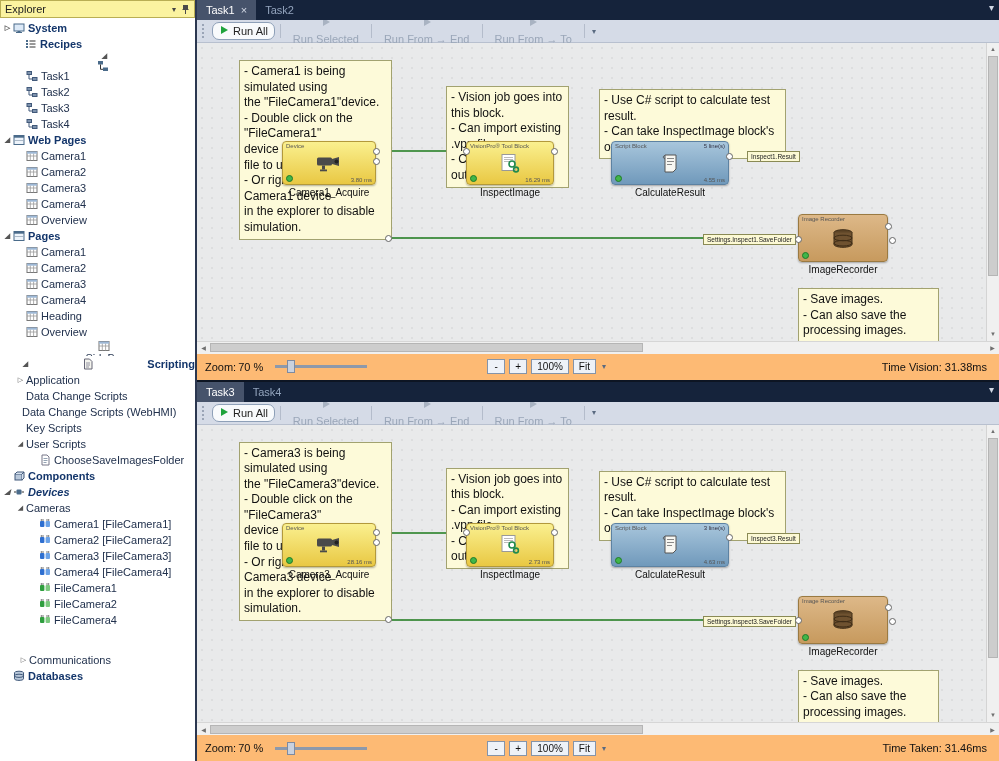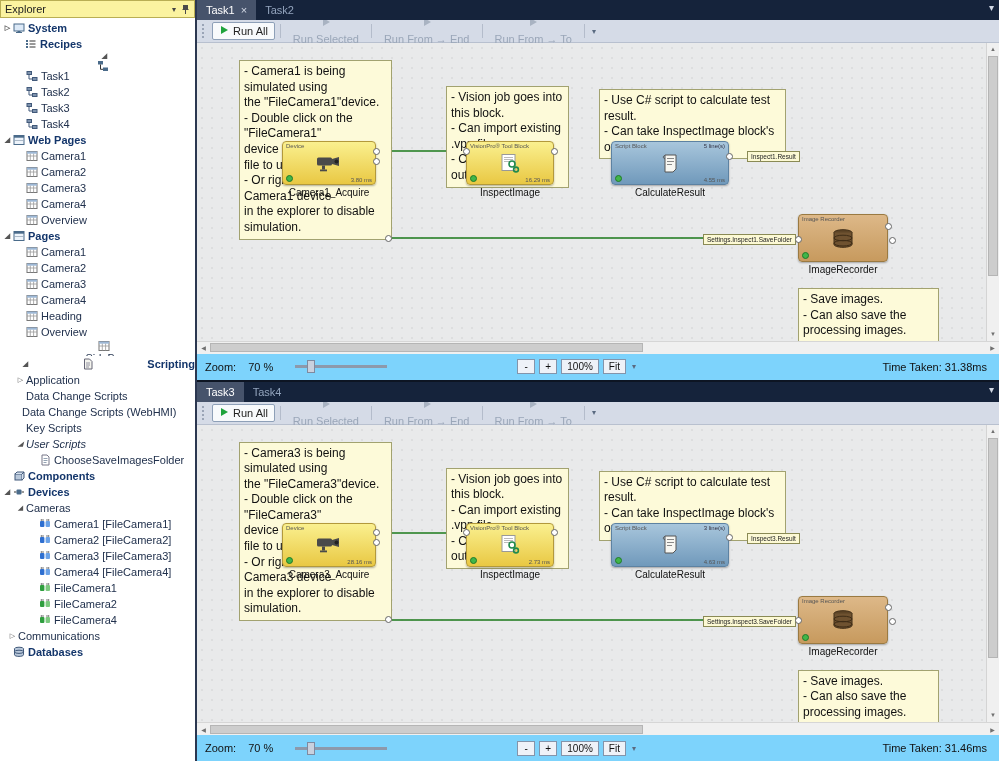--- a/index.html
+++ b/index.html
@@ -25,41 +25,41 @@
 
   .tabbar { height:20px; background:#15233b; display:flex; align-items:stretch; position:relative; flex:none; }
   .tab { padding:0 9px; display:flex; align-items:center; gap:6px; font-size:11px; color:#93a4bd; cursor:default; }
   .tab.active { background:#46536b; color:#fff; }
   .tab-close { font-size:11px; color:#d4dae6; }
   .tab-overflow { position:absolute; right:5px; top:2px; color:#cfd6e2; font-size:10px; cursor:default; }
 
   .toolbar { height:23px; background:#d5dbe7; border-bottom:1px solid #b8c0cf; display:flex; align-items:center; padding:0 5px; gap:3px; flex:none; }
   .tb-grip { width:4px; height:14px; border-left:2px dotted #9aa4b6; margin-right:3px; }
   .tb-btn { display:flex; align-items:center; gap:4px; font-size:11px; padding:2px 6px; background:transparent; border:1px solid transparent; color:#222; font-family:inherit; }
-  .tb-btn.enabled { background:#f8fafc; border:1px solid #8ea0b8; border-radius:2px; }
+  .tb-btn.enabled { background:#f8fafc; border:1px solid #8ea0b8; border-radius:7px; }
   .tb-btn.disabled { color:#9aa6b8;flex-direction:column; }
   .tb-sep { width:1px; height:14px; background:#b4bccb; margin:0 2px; }
   .tb-caret { font-size:8px; color:#5a6a80; margin-left:2px; }
 
   .canvas-wrap { flex:1; display:flex; min-height:0; }
   .canvas { flex:1; position:relative; background-color:#e9eaeb; overflow:hidden;
             background-image:radial-gradient(#dddedf 0.8px, transparent 0.8px); background-size:10px 10px; }
   .lines { position:absolute; left:0; top:0; width:100%; height:100%; }
 
   .vscroll { width:13px; flex:none; background:#f0f0f0; border-left:1px solid #d4d4d4; display:flex; flex-direction:column; }
   .vs-arrow { height:13px; font-size:6px; color:#707070; text-align:center; line-height:13px; flex:none; }
   .vs-thumb { margin:0 1px; background:#cdcdcd; border:1px solid #b5b5b5; height:74%; flex:none; }
   .vs-spacer { flex:1; }
 
   .hscroll { height:13px; flex:none; background:#f0f0f0; border-top:1px solid #d6d6d6; display:flex; align-items:center; }
   .hs-arrow { width:13px; font-size:6px; color:#707070; text-align:center; flex:none; }
   .hs-thumb { height:9px; background:#cdcdcd; border:1px solid #b5b5b5; width:54%; flex:none; }
   .hs-spacer { flex:1; }
 
-  .zoombar { height:26px; flex:none; background:#7dd3fc; display:flex; align-items:center; font-size:11px; color:#111; padding:0 8px; gap:12px; }
+  .zoombar { height:26px; flex:none; background:#fdba74; display:flex; align-items:center; font-size:11px; color:#111; padding:0 8px; gap:2px; }
   .zoom-slider { width:92px; height:3px; background:#8d99ab; position:relative; margin:0 10px; }
   .zoom-thumb { position:absolute; left:12px; top:-5px; width:8px; height:13px; background:#c9d1de; border:1px solid #7e8aa0; }
   .zoom-center { display:flex; gap:4px; align-items:center; margin-left:108px; }
   .zoom-btn { border:1px solid #8494aa; background:#eef2f8; font-size:10px; padding:1px 5px; min-width:18px; text-align:center; font-family:inherit; color:#111; }
   .time-taken { margin-left:auto; padding-right:4px; }
 
   
   .note { position:absolute; background:#fdfad9; border:1px solid #a2a270; font-size:12px; line-height:1.3; padding:3px 4px; color:#111; white-space:pre-line; }
   .blk { position:absolute; border-radius:4px; border:1px solid #9a8a40; box-shadow:0 1px 2px rgba(0,0,0,.3); }
   .blk.camera, .blk.vision { background:linear-gradient(#faf08f,#e9c843); border-color:#b3993b; }
@@ -342,21 +342,21 @@
           <span class="tlabel">Data Change Scripts</span>
         </div>
         <div class="tree-row" style="padding-left: 11px;">
           <span class="arrow"></span>
           <span class="tlabel">Data Change Scripts (WebHMI)</span>
         </div>
         <div class="tree-row" style="padding-left: 15px;">
           <span class="arrow"></span>
           <span class="tlabel">Key Scripts</span>
         </div>
-        <div class="tree-row" style="padding-left: 15px; font-style: italic;">
+        <div class="tree-row" style="padding-left: 15px;">
           <span class="arrow">◢</span>
           <span class="tlabel">User Scripts</span>
         </div>
         <div class="tree-row" style="padding-left: 28px;">
           <span class="arrow"></span>
           <span class="ticon">
             <svg width="12" height="12" viewBox="0 0 12 12">
               <path d="M3 1h5l2 2v8H3z" fill="#fff" stroke="#778"></path>
               <path d="M4.5 4.5h4M4.5 6.5h4M4.5 8.5h3" stroke="#89a" stroke-width=".9"></path>
             </svg>
@@ -366,21 +366,21 @@
         <div class="tree-row bold" style="padding-left: 2px;">
           <span class="arrow"></span>
           <span class="ticon">
             <svg width="12" height="12" viewBox="0 0 12 12">
               <rect x="2" y="4" width="7" height="6" fill="#b9c8da" stroke="#41597a"></rect>
               <path d="M2 4l2-2h7l-2 2M9 4l2-2v6l-2 2" fill="#d7e2ef" stroke="#41597a"></path>
             </svg>
           </span>
           <span class="tlabel">Components</span>
         </div>
-        <div class="tree-row bold" style="padding-left: 2px;">
+        <div class="tree-row bold" style="padding-left: 2px; font-style: italic;">
           <span class="arrow">◢</span>
           <span class="ticon">
             <svg width="12" height="12" viewBox="0 0 12 12">
               <path d="M1 6h2.5M8.5 6H11" stroke="#333" stroke-width="1"></path>
               <rect x="3.5" y="3.5" width="5" height="5" rx="1" fill="#4a6b8a"></rect>
             </svg>
           </span>
           <span class="tlabel">Devices</span>
         </div>
         <div class="tree-row" style="padding-left: 15px;">
@@ -457,21 +457,21 @@
           <span class="arrow"></span>
           <span class="ticon">
             <svg width="12" height="12" viewBox="0 0 12 12">
               <path d="M2.3 1.2v1.6M4 1.2v1.6M8 1.2v1.6M9.7 1.2v1.6" stroke="#444" stroke-width=".9"></path>
               <rect x="1" y="3" width="4.4" height="6" rx="1" fill="#2f9e3f"></rect>
               <rect x="6.6" y="3" width="4.4" height="6" rx="1" fill="#7cc97f"></rect>
             </svg>
           </span>
           <span class="tlabel">FileCamera4</span>
         </div>
-        <div class="tree-row" style="padding-left: 7px;">
+        <div class="tree-row" style="padding-left: 18px; margin-top: 24px;">
           <span class="arrow">▷</span>
           <span class="tlabel">Communications</span>
         </div>
         <div class="tree-row bold" style="padding-left: 2px;">
           <span class="arrow"></span>
           <span class="ticon">
             <svg width="12" height="12" viewBox="0 0 12 12">
               <ellipse cx="6" cy="2.8" rx="4.5" ry="1.6" fill="#b9c8da" stroke="#41597a"></ellipse>
               <path d="M1.5 2.8v6c0 .9 2 1.6 4.5 1.6s4.5-.7 4.5-1.6v-6" fill="#b9c8da" stroke="#41597a"></path>
               <ellipse cx="6" cy="5.8" rx="4.5" ry="1.6" fill="none" stroke="#41597a"></ellipse>
@@ -637,21 +637,21 @@
         <div class="zoom-slider">
           <div class="zoom-thumb"></div>
         </div>
         <div class="zoom-center">
           <button class="zoom-btn">-</button>
           <button class="zoom-btn">+</button>
           <button class="zoom-btn">100%</button>
           <button class="zoom-btn">Fit</button>
           <span class="tb-caret">▾</span>
         </div>
-        <span class="time-taken">Time Taken: 31.38ms</span>
+        <span class="time-taken">Time Vision: 31.38ms</span>
       </div>
     </section>
 
     <section class="panel">
       <div class="tabbar" id="p1-tabs">
           <div class="tab active">
             <span>Task3</span>
           </div>
           <div class="tab">
             <span>Task4</span>

